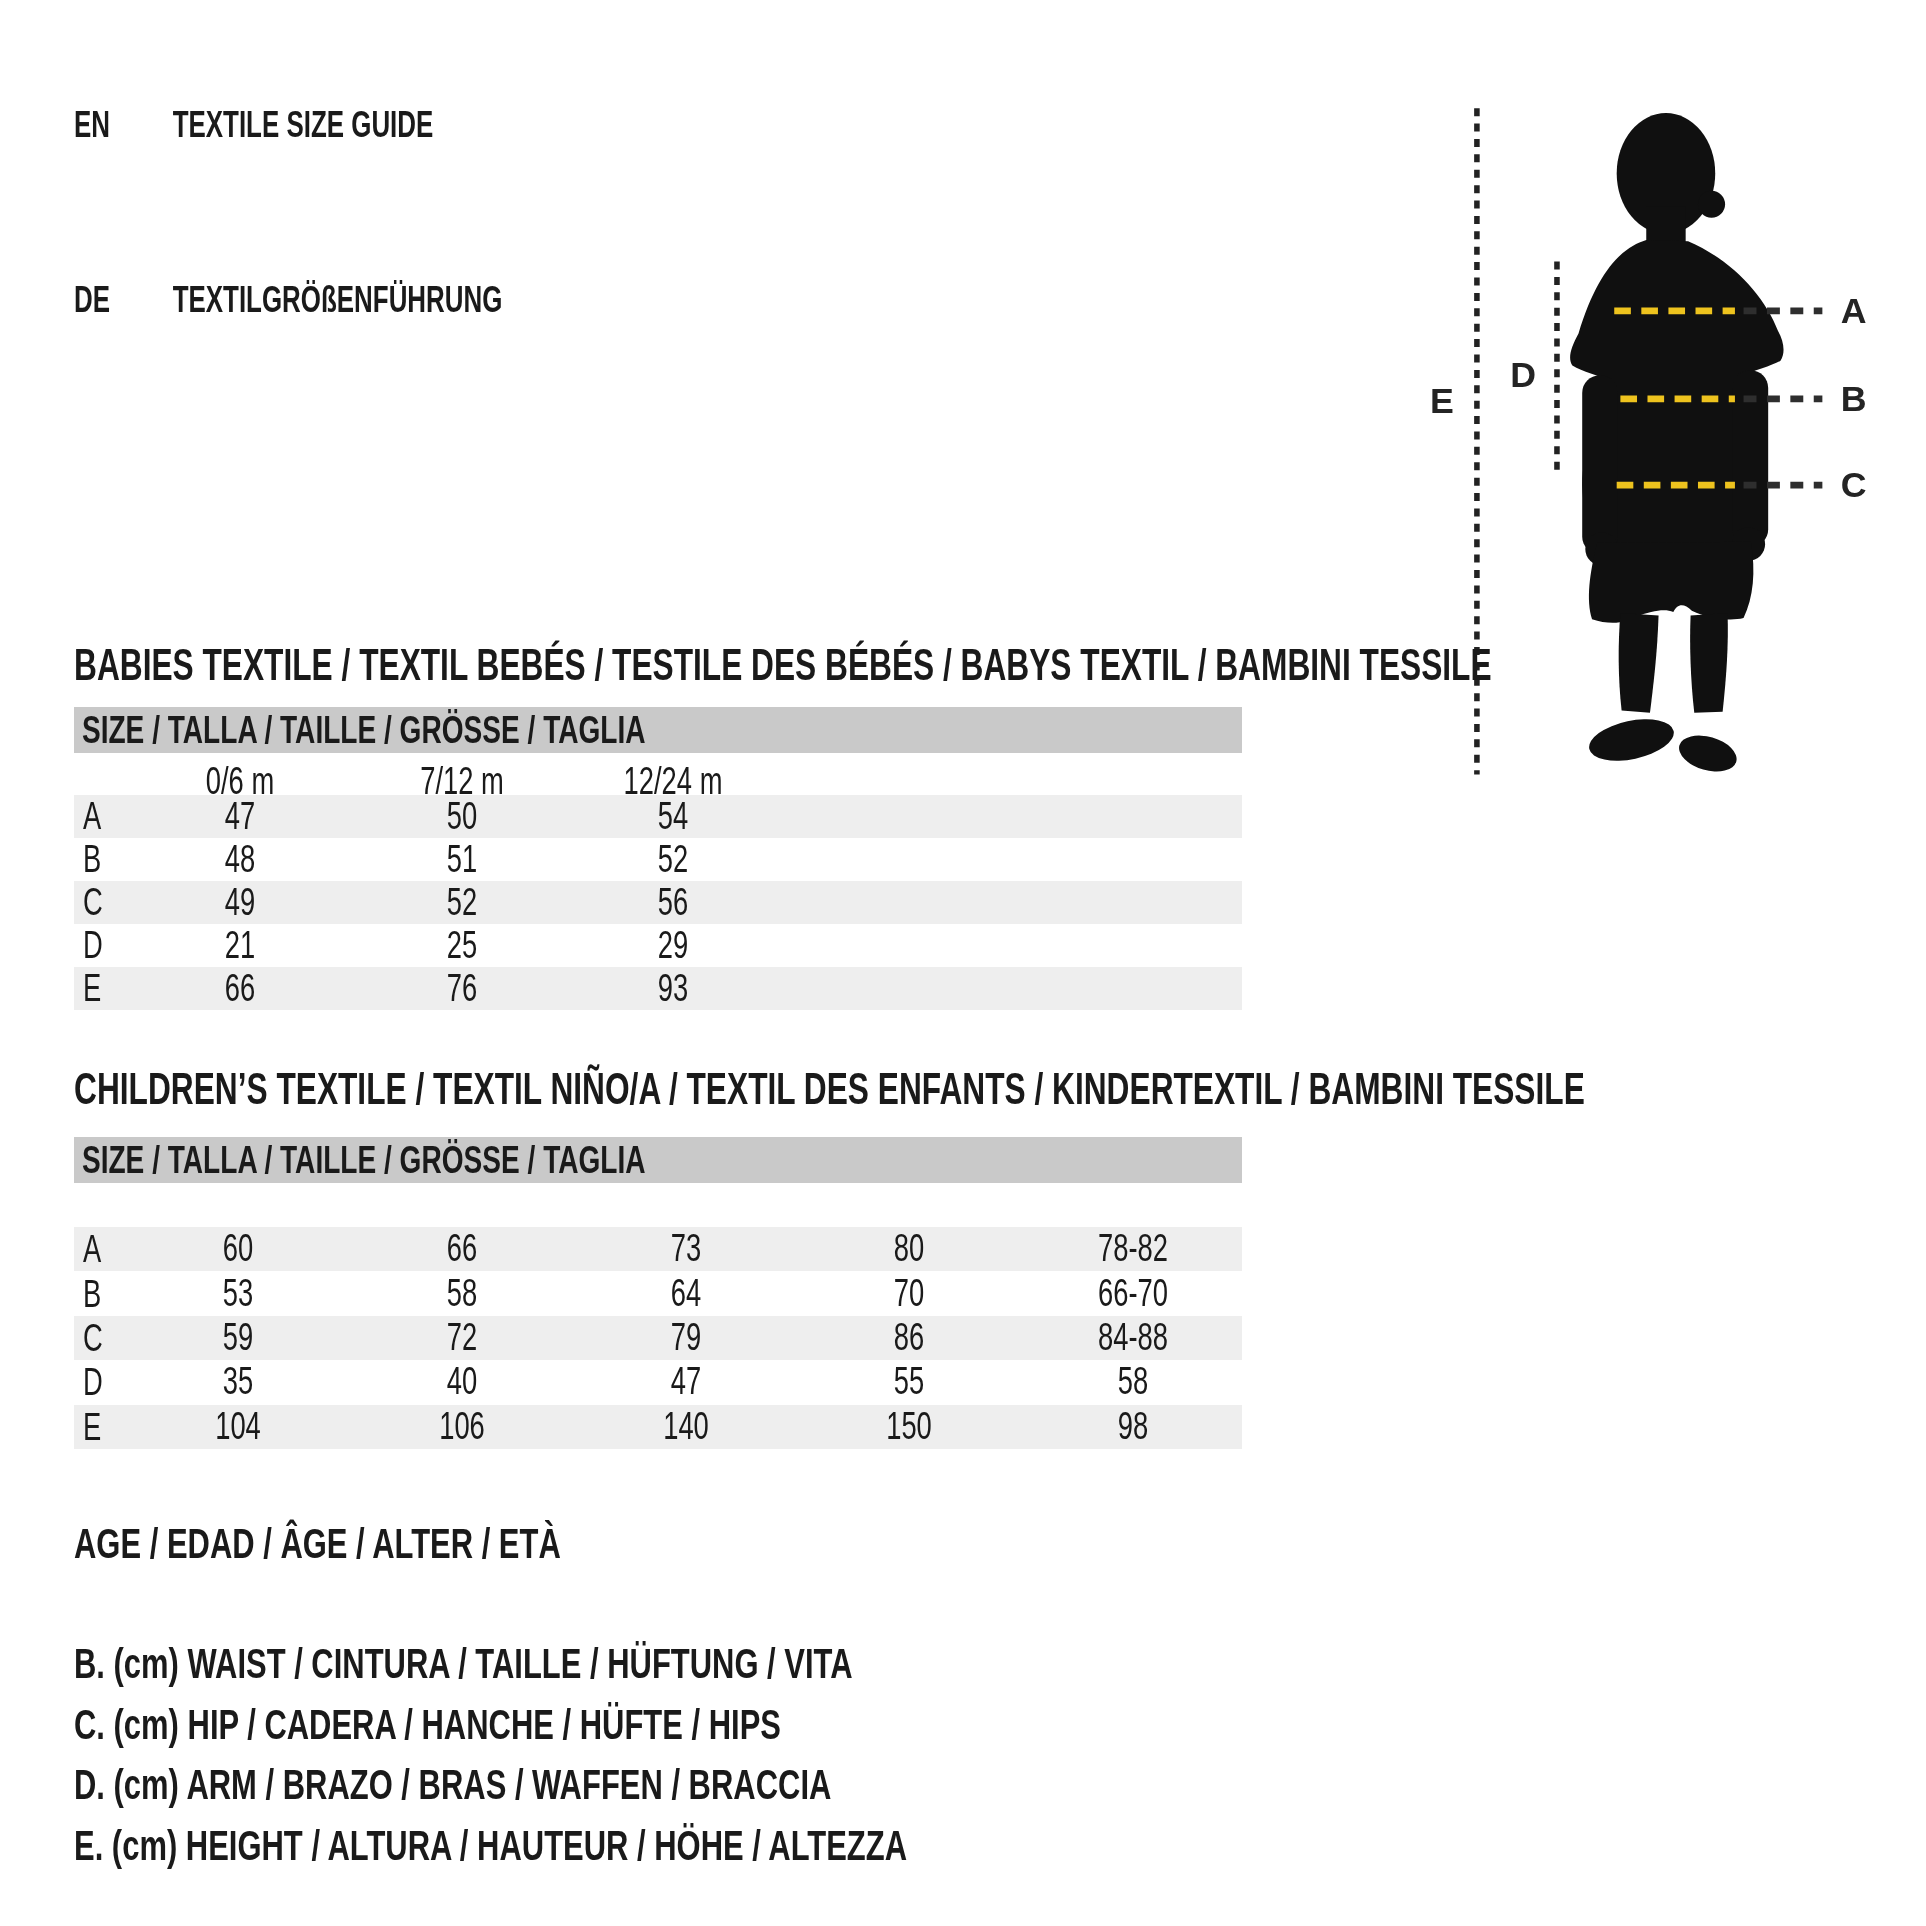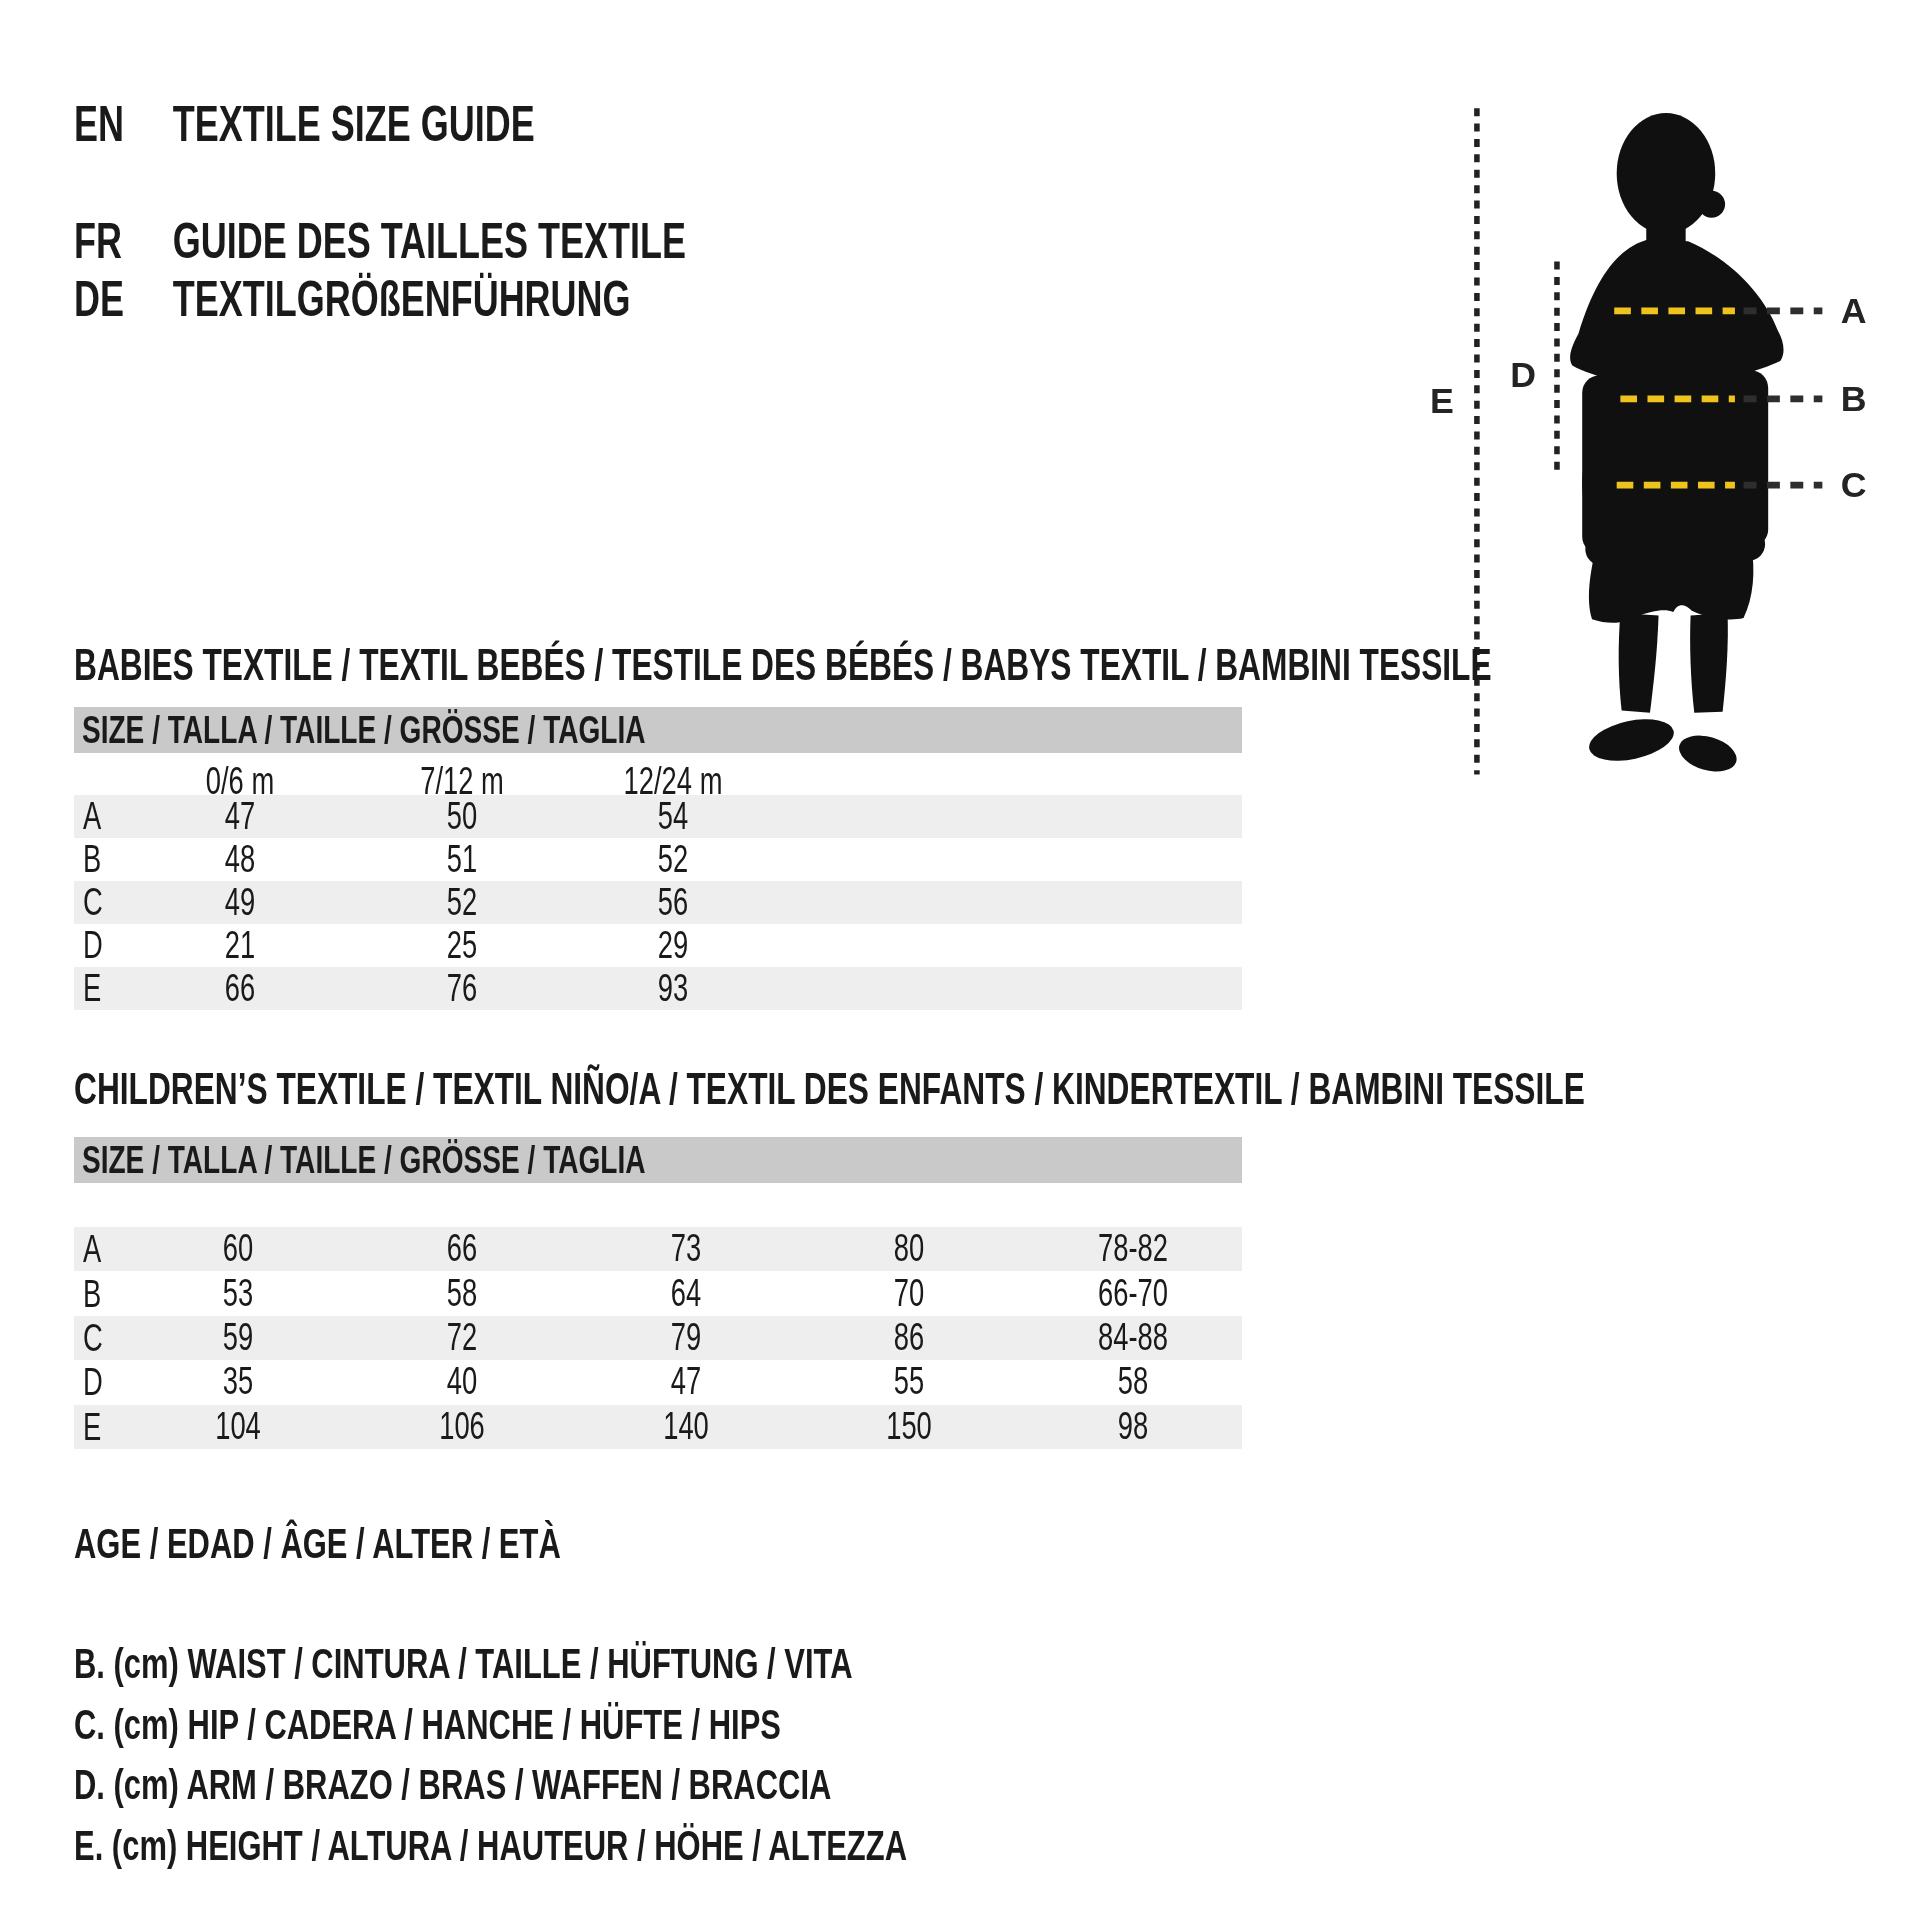--- a/index.html
+++ b/index.html
@@ -8,21 +8,21 @@
     position:relative; width:1926px; height:1926px; background:#ffffff;
     font-family:"Liberation Sans", sans-serif; color:#1a1a1a; overflow:hidden;
   }
   
   .cx { display:inline-block; transform:scaleX(0.72); transform-origin:0 50%; white-space:nowrap; }
   .cell {
     position:absolute; top:0; white-space:nowrap;
     transform:translateX(-50%) scaleX(0.72);
   }
   
-  .lang-row { position:absolute; left:74px; height:59px; line-height:59px; font-size:50px; font-weight:700; }
+  .lang-row { position:absolute; left:74px; height:59px; line-height:59px; font-size:36px; font-weight:700; }
   .lang-code { display:inline-block; width:137px; }
   
   .section-heading { position:absolute; left:74px; height:44px; line-height:44px; font-size:44px; font-weight:700; }
   
   .size-bar { position:absolute; left:74px; width:1168px; height:46px; background:#c9c9c9; line-height:46px; font-size:39px; font-weight:700; }
   .size-bar .cx { padding-left:11px; }
   
   .trow { position:absolute; left:74px; width:1168px; height:43px; line-height:43px; font-size:38px; font-weight:400; }
   .trow.stripe { background:#eeeeee; }
   .trow .cell { line-height:43px; }
@@ -39,23 +39,20 @@
   .dot-line { stroke:#222222; stroke-width:9; stroke-dasharray:13 12; fill:none; }
   .fig-label { font-family:"Liberation Sans", sans-serif; font-size:58px; font-weight:700; fill:#242424; }
 </style>
 </head>
 <body>
 
 <div class="page">
 
   <div class="lang-row" style="top:95px">
     <span class="cx"><span class="lang-code">EN</span><span>TEXTILE SIZE GUIDE</span></span>
-  </div>
-  <div class="lang-row" style="top:212px">
-    <span class="cx"><span class="lang-code">FR</span><span>GUIDE DES TAILLES TEXTILE</span></span>
   </div>
   <div class="lang-row" style="top:270px">
     <span class="cx"><span class="lang-code">DE</span><span>TEXTILGRÖßENFÜHRUNG</span></span>
   </div>
 
   <svg class="fig" width="509" height="702" viewBox="0 0 826 1140">
 
     <g>
       <ellipse class="sil" cx="404" cy="142" rx="80" ry="98"></ellipse>
       <circle class="sil" cx="478" cy="192" r="22"></circle>

